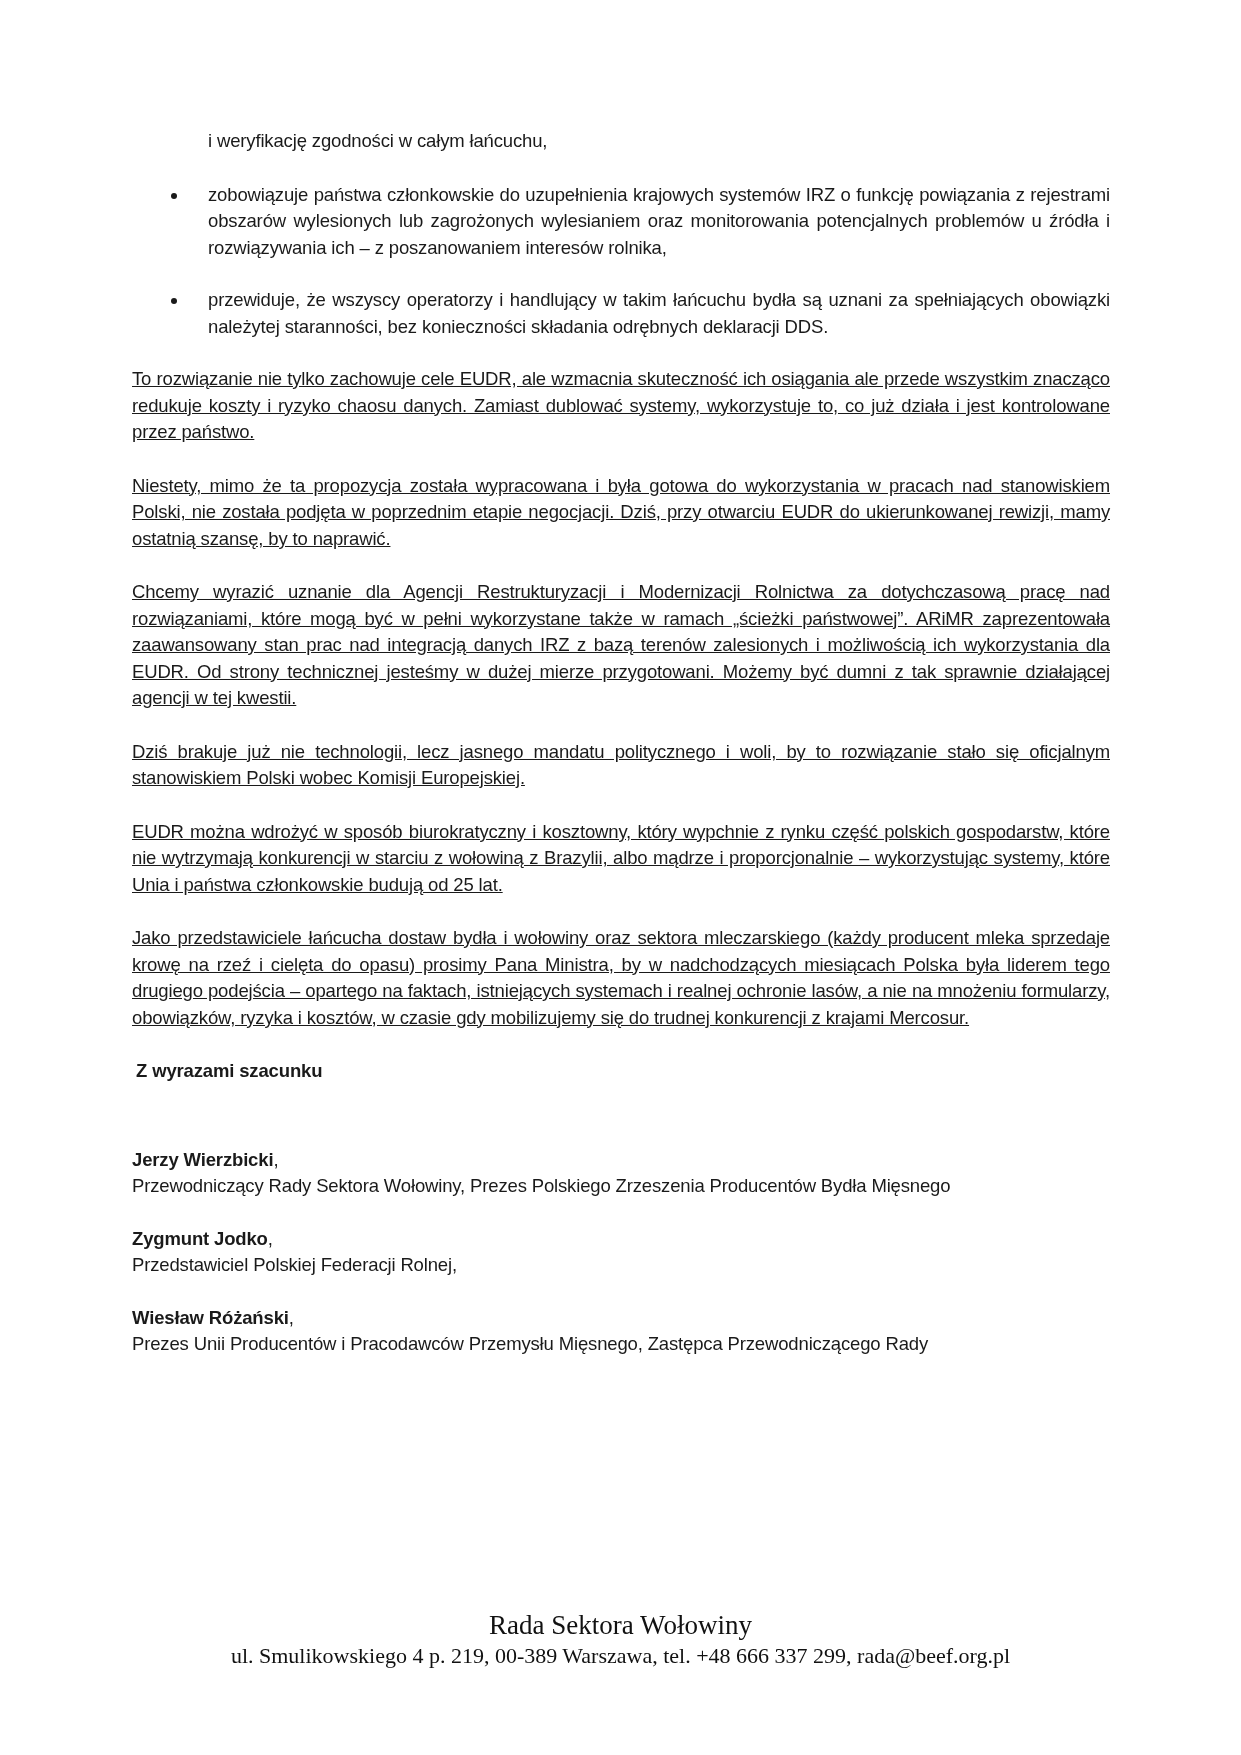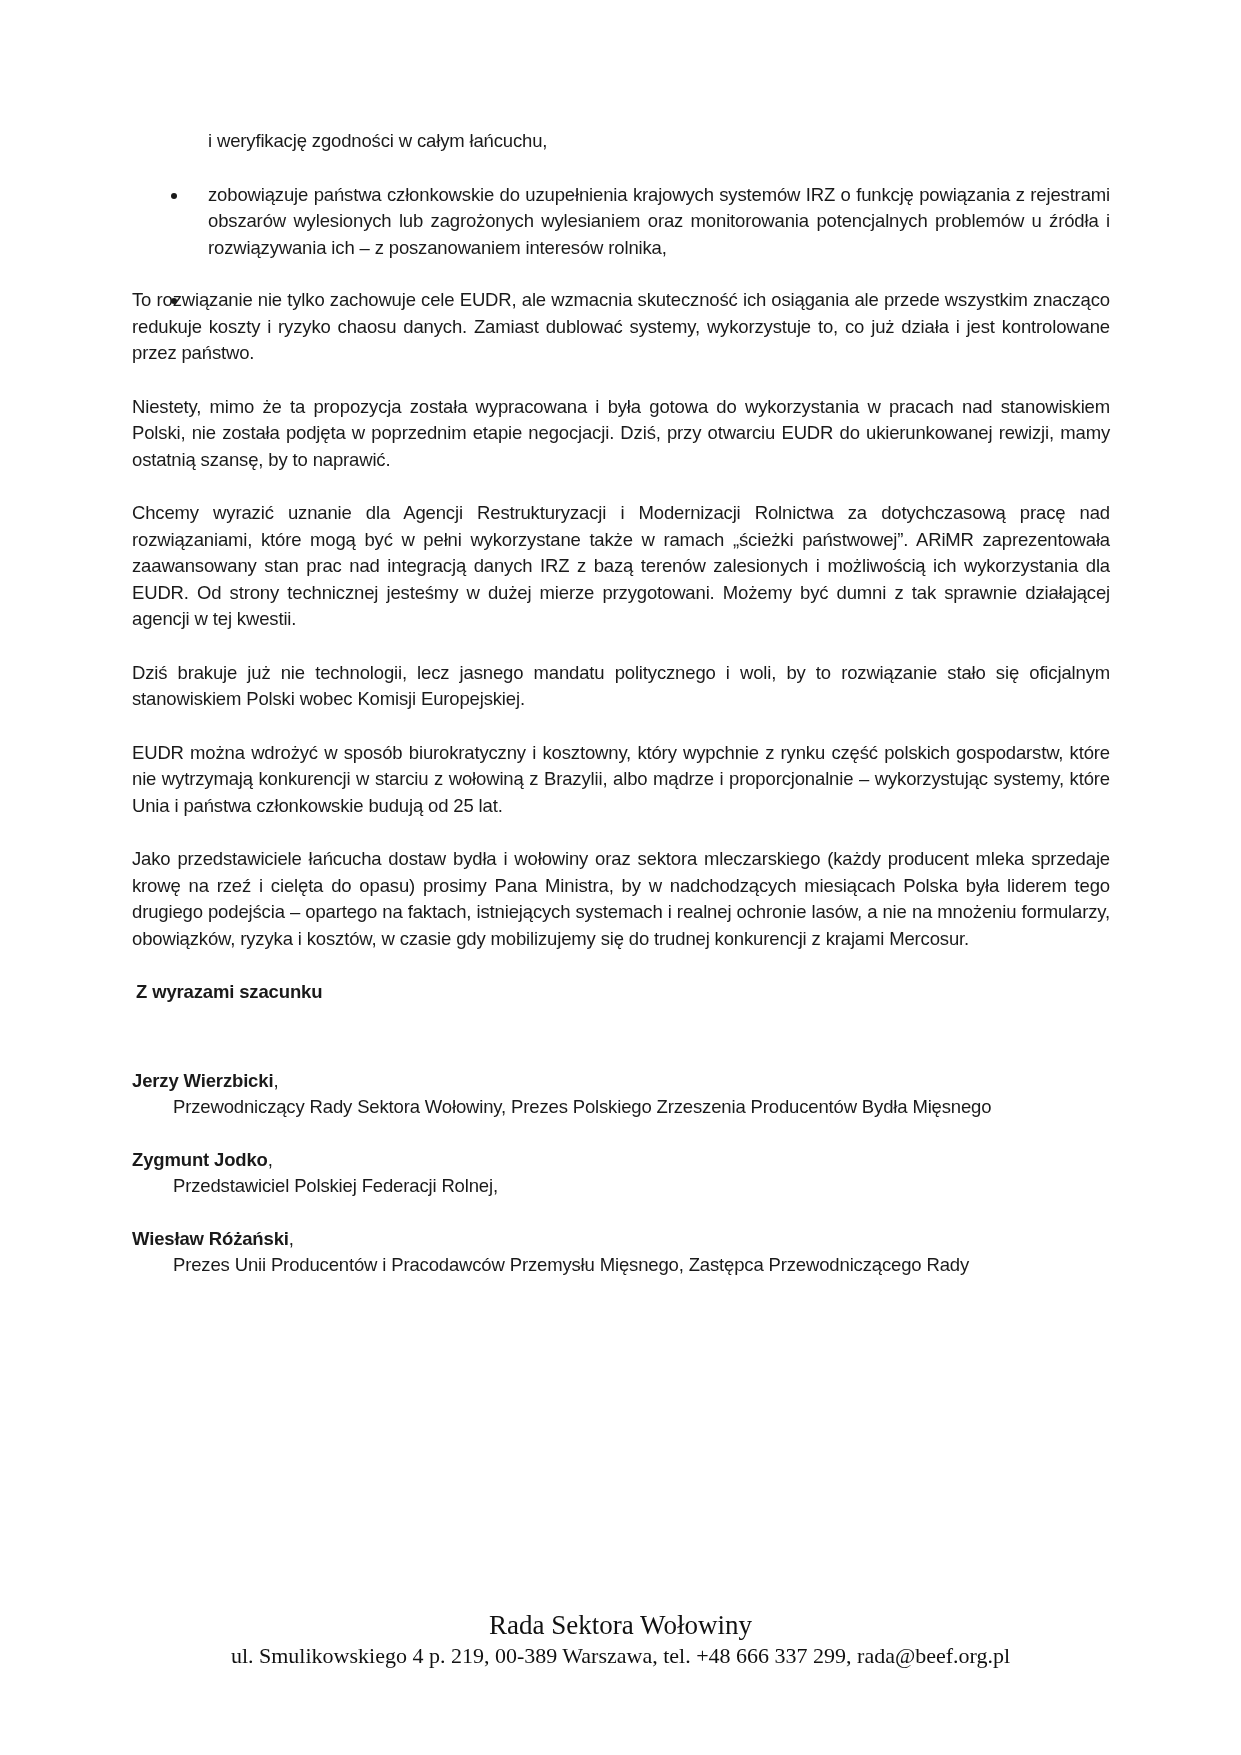--- a/index.html
+++ b/index.html
@@ -17,25 +17,25 @@
   .cont-line { margin: 0 0 0 76px; }
   ul.bullets { list-style: none; margin: 27px 0 0 0; padding: 0; }
   ul.bullets li {
     position: relative; padding-left: 76px; margin-bottom: 26px;
     text-align: justify;
   }
   ul.bullets li .dot {
     position: absolute; left: 39px; top: 11px; width: 6px; height: 6px;
     border-radius: 50%; background: #1a1a1a;
   }
-  p.para { margin: 0 0 27px 0; text-align: justify; }
+  p.para { margin: 0 0 27px 0; text-align: justify; text-decoration: underline; }
   p.closing { margin: 0 0 62px 4px; font-weight: bold; }
   .signatory { margin-bottom: 26px; }
   .sig-name { font-weight: bold; margin-top: 8px; }
-  .sig-role { display: block; margin-left: 41px; }
+  .sig-role { display: block; }
   .footer {
     position: absolute; left: 0; width: 1241px; text-align: center;
     font-family: "Liberation Serif", serif; color: #111;
   }
   .footer-org { top: 1612px; font-size: 27px; line-height: 26px; }
   .footer-contact { top: 1642px; font-size: 22px; line-height: 28px; }
 </style>
 </head>
 <body>
 
@@ -44,20 +44,21 @@
 
     <p class="cont-line">i weryfikację zgodności w całym łańcuchu,</p>
 
     <ul class="bullets">
       <li>
         <span class="dot"></span>
         <span>zobowiązuje państwa członkowskie do uzupełnienia krajowych systemów IRZ o funkcję powiązania z rejestrami obszarów wylesionych lub zagrożonych wylesianiem oraz monitorowania potencjalnych problemów u źródła i rozwiązywania ich – z poszanowaniem interesów rolnika,</span>
       </li>
       <li>
         <span class="dot"></span>
+        <span>przewiduje, że wszyscy operatorzy i handlujący w takim łańcuchu bydła są uznani za spełniających obowiązki należytej staranności, bez konieczności składania odrębnych deklaracji DDS.</span>
       </li>
     </ul>
 
     <p class="para">To rozwiązanie nie tylko zachowuje cele EUDR, ale wzmacnia skuteczność ich osiągania ale przede wszystkim znacząco redukuje koszty i ryzyko chaosu danych. Zamiast dublować systemy, wykorzystuje to, co już działa i jest kontrolowane przez państwo.</p>
     <p class="para">Niestety, mimo że ta propozycja została wypracowana i była gotowa do wykorzystania w pracach nad stanowiskiem Polski, nie została podjęta w poprzednim etapie negocjacji. Dziś, przy otwarciu EUDR do ukierunkowanej rewizji, mamy ostatnią szansę, by to naprawić.</p>
     <p class="para">Chcemy wyrazić uznanie dla Agencji Restrukturyzacji i Modernizacji Rolnictwa za dotychczasową pracę nad rozwiązaniami, które mogą być w pełni wykorzystane także w ramach „ścieżki państwowej”. ARiMR zaprezentowała zaawansowany stan prac nad integracją danych IRZ z bazą terenów zalesionych i możliwością ich wykorzystania dla EUDR. Od strony technicznej jesteśmy w dużej mierze przygotowani. Możemy być dumni z tak sprawnie działającej agencji w tej kwestii.</p>
     <p class="para">Dziś brakuje już nie technologii, lecz jasnego mandatu politycznego i woli, by to rozwiązanie stało się oficjalnym stanowiskiem Polski wobec Komisji Europejskiej.</p>
     <p class="para">EUDR można wdrożyć w sposób biurokratyczny i kosztowny, który wypchnie z rynku część polskich gospodarstw, które nie wytrzymają konkurencji w starciu z wołowiną z Brazylii, albo mądrze i proporcjonalnie – wykorzystując systemy, które Unia i państwa członkowskie budują od 25 lat.</p>
     <p class="para">Jako przedstawiciele łańcucha dostaw bydła i wołowiny oraz sektora mleczarskiego (każdy producent mleka sprzedaje krowę na rzeź i cielęta do opasu) prosimy Pana Ministra, by w nadchodzących miesiącach Polska była liderem tego drugiego podejścia – opartego na faktach, istniejących systemach i realnej ochronie lasów, a nie na mnożeniu formularzy, obowiązków, ryzyka i kosztów, w czasie gdy mobilizujemy się do trudnej konkurencji z  krajami Mercosur.</p>
 

